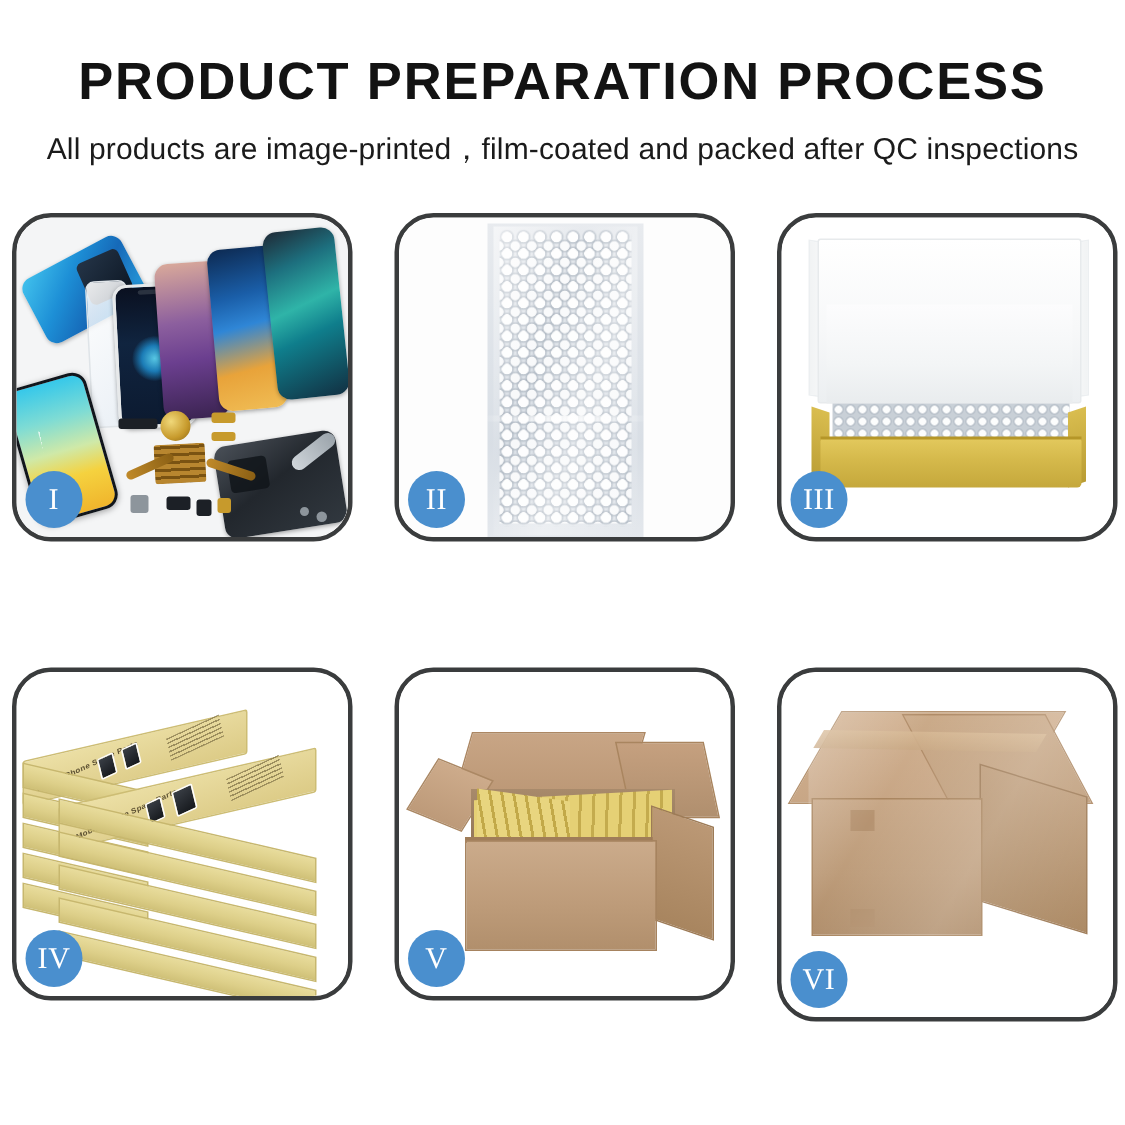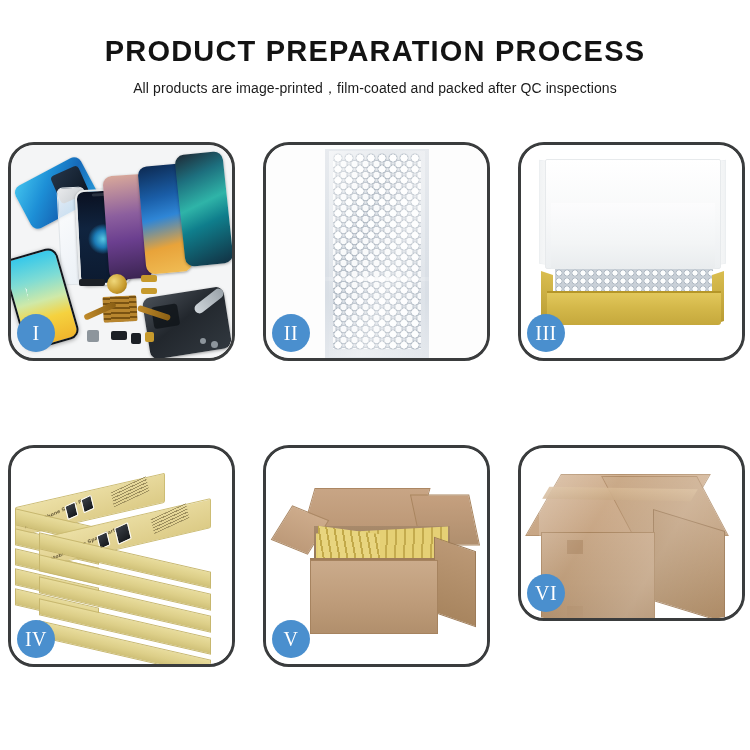--- a/index.html
+++ b/index.html
@@ -8,42 +8,42 @@
     background:#ffffff;
     font-family:"Liberation Sans", sans-serif;
     position:relative;
     overflow:hidden;
   }
   .page { width:750px; height:750px; position:relative; }
 
   
   .header { position:absolute; left:0; top:0; width:750px; text-align:center; }
   .title {
-    font-size:29px; font-weight:700; letter-spacing:1.2px;
+    font-size:35px; font-weight:700; letter-spacing:1.2px;
     color:#131313; line-height:1; margin-top:37px;
     font-family:"Liberation Sans", sans-serif;
   }
   .subtitle {
-    font-size:14px; font-weight:400; color:#1b1b1b;
+    font-size:20px; font-weight:400; color:#1b1b1b;
     margin-top:14px; letter-spacing:.1px;
   }
 
   
   .grid { position:absolute; left:8px; top:142px; width:737px; height:533px; }
   .panel {
     position:absolute; width:227px; height:219px;
     border:3px solid #3a3c3d; border-radius:26px;
     background:#ffffff; overflow:hidden;
   }
   .p1 { left:0;   top:0; }
   .p2 { left:255px; top:0; }
   .p3 { left:510px; top:0; }
   .p4 { left:0;   top:303px; height:222px; }
   .p5 { left:255px; top:303px; height:222px; }
-  .p6 { left:510px; top:303px; height:176px; }
+  .p6 { left:510px; top:303px; height:236px; }
 
   .photo { position:absolute; inset:0; border-radius:23px; overflow:hidden; }
 
   
   .badge {
     position:absolute; left:6px; bottom:6px; width:38px; height:38px;
     border-radius:50%; background:#4a8fce; color:#ffffff;
     font-family:"Liberation Serif", serif; font-size:20px;
     display:flex; align-items:center; justify-content:center;
     z-index:40; letter-spacing:.5px;

